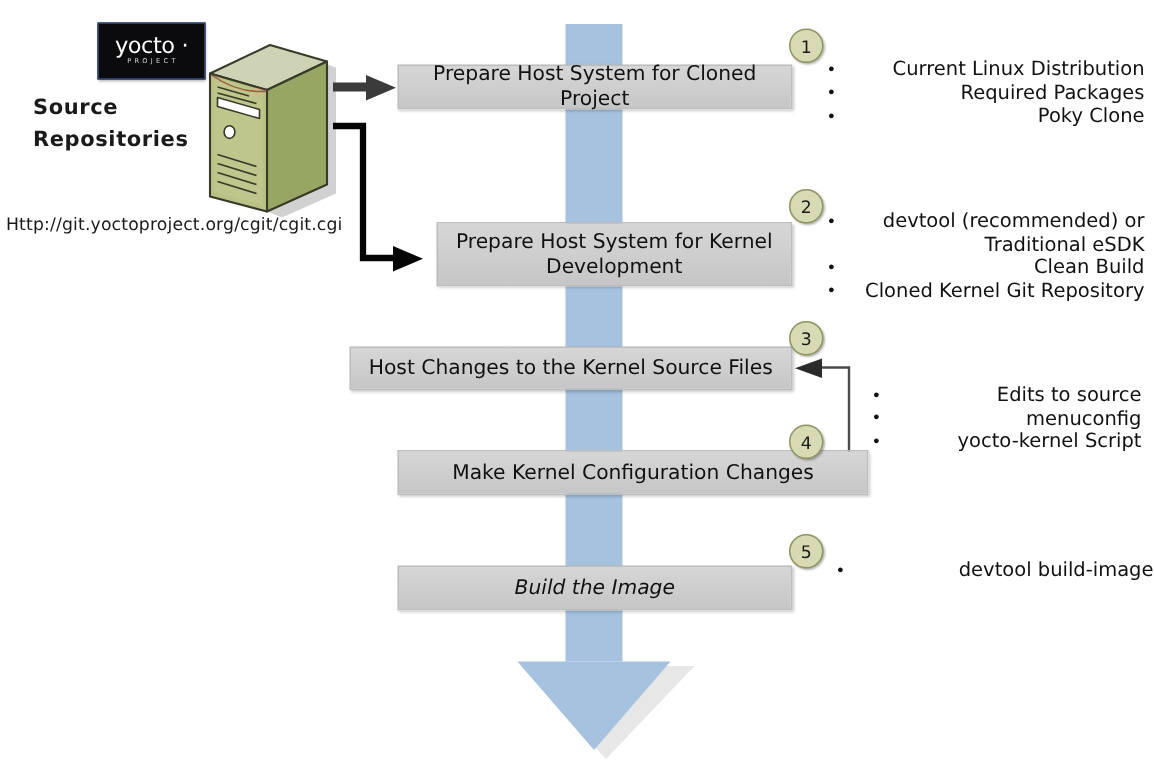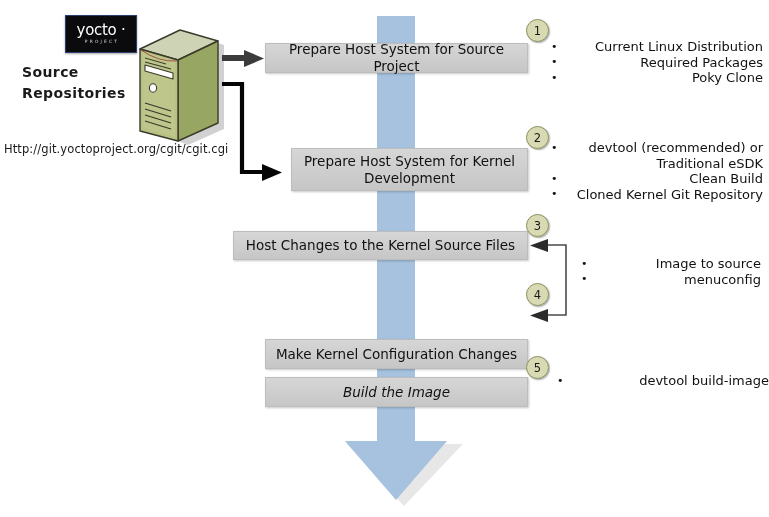--- a/index.html
+++ b/index.html
@@ -96,21 +96,21 @@
     justify-content: center;
     text-align: center;
     font-size: 13.5px;
     color: #111111;
     line-height: 17px;
     box-sizing: border-box;
   }
   #box-1 { left: 265px; top: 43px;  width: 263px; height: 30px; }
   #box-2 { left: 291px; top: 148px; width: 237px; height: 43px; }
   #box-3 { left: 233px; top: 231px; width: 295px; height: 29px; }
-  #box-4 { left: 265px; top: 300px; width: 263px; height: 30px; margin-top: 39px; }
+  #box-4 { left: 265px; top: 300px; width: 314px; height: 30px; }
   #box-5 { left: 265px; top: 377px; width: 263px; height: 30px; font-style: italic; }
 
   
   .step-circle {
     width: 23px; height: 23px;
     border-radius: 50%;
     background: #d7dab2;
     border: 1.6px solid #8f9460;
     box-shadow: 1px 1px 1.5px rgba(0,0,0,0.3);
     display: flex;
@@ -217,21 +217,21 @@
       <polygon points="262,164 282,172.5 262,181" fill="#050505"></polygon>
     </g>
 
     <g>
       <path d="M548,245 L566,245 L566,315 L548,315" fill="none" stroke="#4a4a4a" stroke-width="1.6"></path>
       <polygon points="548,239 530,245.5 548,252" fill="#2b2b2b"></polygon>
       <polygon points="548,309 530,315.5 548,322" fill="#2b2b2b"></polygon>
     </g>
   </svg>
 
-  <div id="box-1" class="proc-box abs">Prepare Host System for Source Project</div>
+  <div id="box-1" class="proc-box abs">Prepare Host System for Cloned Project</div>
   <div id="box-2" class="proc-box abs">Prepare Host System for Kernel Development</div>
   <div id="box-3" class="proc-box abs">Host Changes to the Kernel Source Files</div>
   <div id="box-4" class="proc-box abs">Make Kernel Configuration Changes</div>
   <div id="box-5" class="proc-box abs">Build the Image</div>
 
   <div id="circle-1" class="step-circle abs">1</div>
   <div id="circle-2" class="step-circle abs">2</div>
   <div id="circle-3" class="step-circle abs">3</div>
   <div id="circle-4" class="step-circle abs">4</div>
   <div id="circle-5" class="step-circle abs">5</div>
@@ -240,20 +240,21 @@
       <li>Current Linux Distribution</li>
       <li>Required Packages</li>
       <li>Poky Clone</li>
     </ul>
   <ul id="bullets-2" class="bullets abs">
       <li>devtool (recommended) or Traditional eSDK</li>
       <li>Clean Build</li>
       <li>Cloned Kernel Git Repository</li>
     </ul>
   <ul id="bullets-34" class="bullets abs">
-      <li>Image to source</li>
+      <li>Edits to source</li>
       <li>menuconfig</li>
+      <li>yocto-kernel Script</li>
     </ul>
   <ul id="bullets-5" class="bullets abs">
       <li>devtool build-image</li>
     </ul>
 
 </div>
 
 </body></html>

